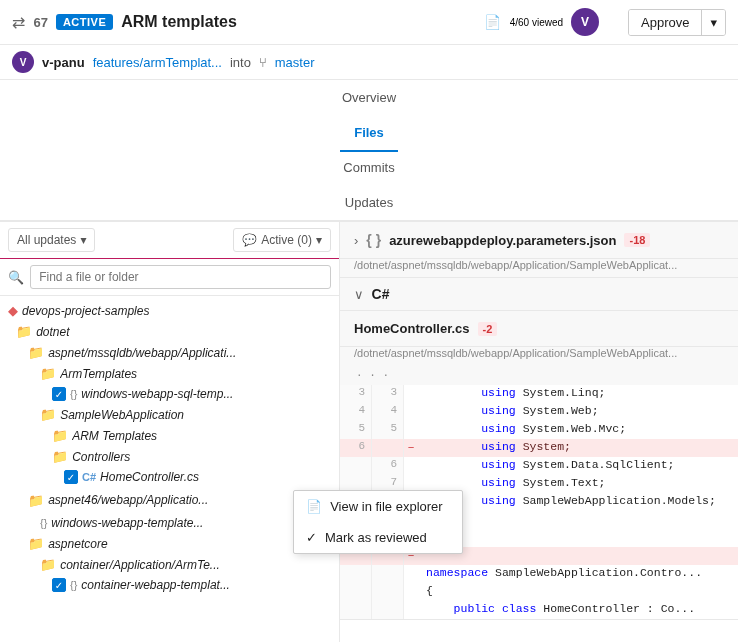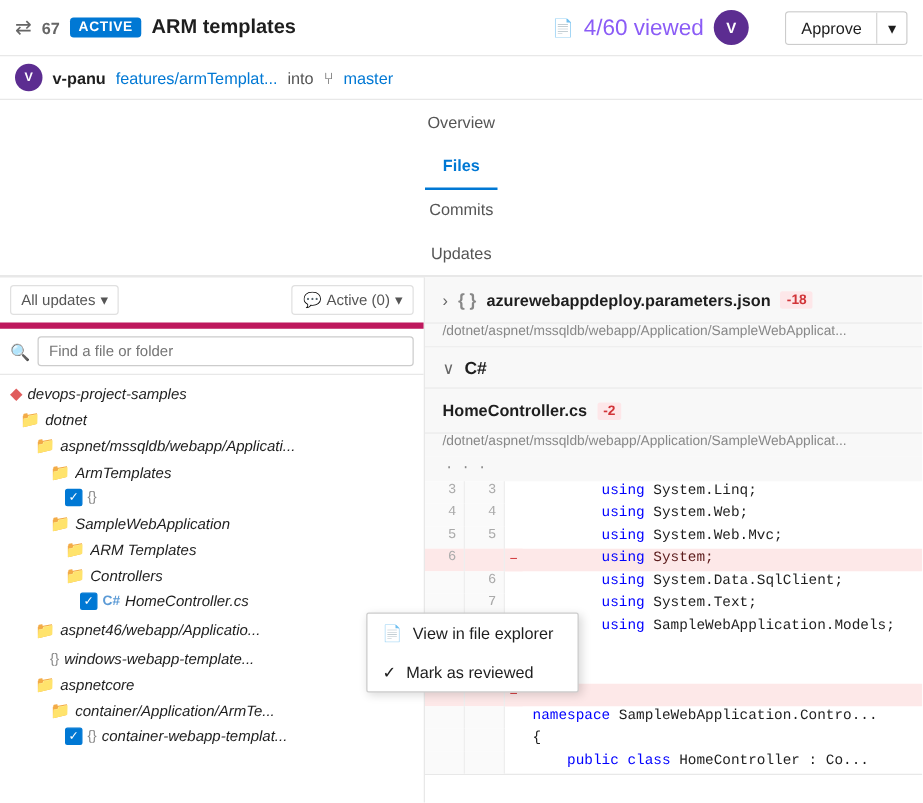--- a/index.html
+++ b/index.html
@@ -5,21 +5,21 @@
     * { box-sizing: border-box; margin: 0; padding: 0; }
     body { font-family: -apple-system, BlinkMacSystemFont, 'Segoe UI', sans-serif; font-size: 13px; color: #1e1e1e; background: #fff; width: 738px; height: 642px; overflow: hidden; }
 
     
     .top-bar { display: flex; align-items: center; padding: 8px 12px; border-bottom: 1px solid #e8e8e8; gap: 8px; }
     .pr-icon { color: #666; font-size: 16px; }
     .pr-number { color: #666; font-weight: 700; }
     .active-badge { background: #0078d4; color: #fff; font-size: 11px; font-weight: 700; padding: 2px 7px; border-radius: 3px; letter-spacing: 0.5px; }
     .pr-title { font-size: 16px; font-weight: 600; color: #1e1e1e; }
     .top-bar-right { margin-left: auto; display: flex; align-items: center; gap: 8px; }
-    .viewed-count { color: #8b5cf6; font-size: 18px; }
+    .viewed-count { color: #000000; font-size: 10px; }
     .file-icon-small { font-size: 14px; color: #555; }
     .avatar-circle { width: 28px; height: 28px; border-radius: 50%; background: #5c2d91; display: flex; align-items: center; justify-content: center; color: #fff; font-size: 12px; font-weight: 600; }
     .approve-btn { display: flex; align-items: center; border: 1px solid #ccc; border-radius: 3px; overflow: hidden; margin-left: 21px; }
     .approve-main { padding: 5px 12px; background: #fff; cursor: pointer; font-size: 13px; border-right: 1px solid #ccc; }
     .approve-dropdown { padding: 5px 8px; background: #fff; cursor: pointer; }
 
     
     .author-bar { display: flex; align-items: center; padding: 6px 12px; border-bottom: 1px solid #e8e8e8; gap: 8px; font-size: 13px; color: #555; }
     .author-avatar { width: 22px; height: 22px; border-radius: 50%; background: #5c2d91; display: flex; align-items: center; justify-content: center; color: #fff; font-size: 10px; font-weight: 600; }
     .author-name { font-weight: 700; color: #1e1e1e; }
@@ -30,21 +30,21 @@
     .tab { padding: 10px 14px; cursor: pointer; color: #555; font-size: 13px; border-bottom: 2px solid transparent; margin-bottom: -2px; }
     .tab.active { color: #0078d4; border-bottom: 2px solid #0078d4; font-weight: 600; }
 
     
     .main-area { display: flex; height: calc(642px - 130px); }
 
     
     .left-panel { width: 340px; min-width: 340px; border-right: 1px solid #e8e8e8; display: flex; flex-direction: column; overflow: hidden; }
 
     
-    .filter-bar { display: flex; align-items: center; padding: 6px 8px; border-bottom: 5px solid #be185d; gap: 8px; }
+    .filter-bar { display: flex; align-items: center; padding: 6px 8px; border-bottom: 1px solid #be185d; gap: 8px; }
     .filter-btn { display: flex; align-items: center; gap: 4px; padding: 4px 8px; border: 1px solid #e0e0e0; border-radius: 3px; cursor: pointer; font-size: 12px; color: #555; background: #fff; }
     .active-comment-btn { display: flex; align-items: center; gap: 4px; padding: 4px 8px; border: 1px solid #e0e0e0; border-radius: 3px; cursor: pointer; font-size: 12px; color: #555; background: #fff; margin-left: auto; }
 
     
     .search-bar { display: flex; align-items: center; padding: 6px 8px; border-bottom: 1px solid #e8e8e8; gap: 6px; }
     .search-icon { color: #666; font-size: 13px; }
     .search-input { border: 1px solid #ccc; border-radius: 3px; padding: 4px 8px; font-size: 12px; width: 100%; outline: none; }
 
     
     .file-tree { overflow-y: auto; flex: 1; padding: 4px 0; font-size: 12px; }
@@ -173,20 +173,21 @@
       <div class="tree-item tree-indent-3">
         <span class="folder-icon">📁</span>
         <span class="item-text">ArmTemplates</span>
       </div>
 
       <div class="tree-item tree-indent-4">
         <div class="checkbox">
             <span class="checkbox-check">✓</span>
           </div>
         <span class="json-icon">{}</span>
+        <span class="item-text">windows-webapp-sql-temp...</span>
       </div>
 
       <div class="tree-item tree-indent-3">
         <span class="folder-icon">📁</span>
         <span class="item-text">SampleWebApplication</span>
       </div>
 
       <div class="tree-item tree-indent-4">
         <span class="folder-icon">📁</span>
         <span class="item-text">ARM Templates</span>

